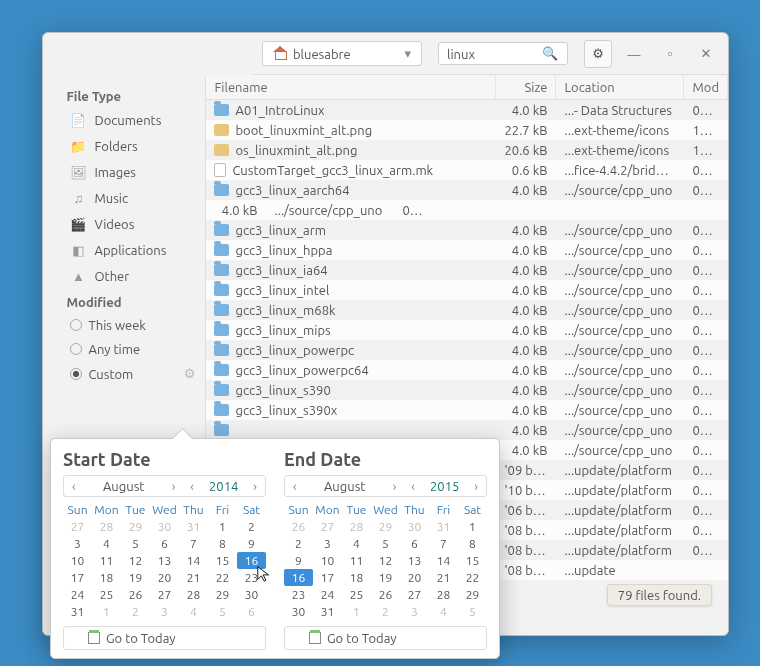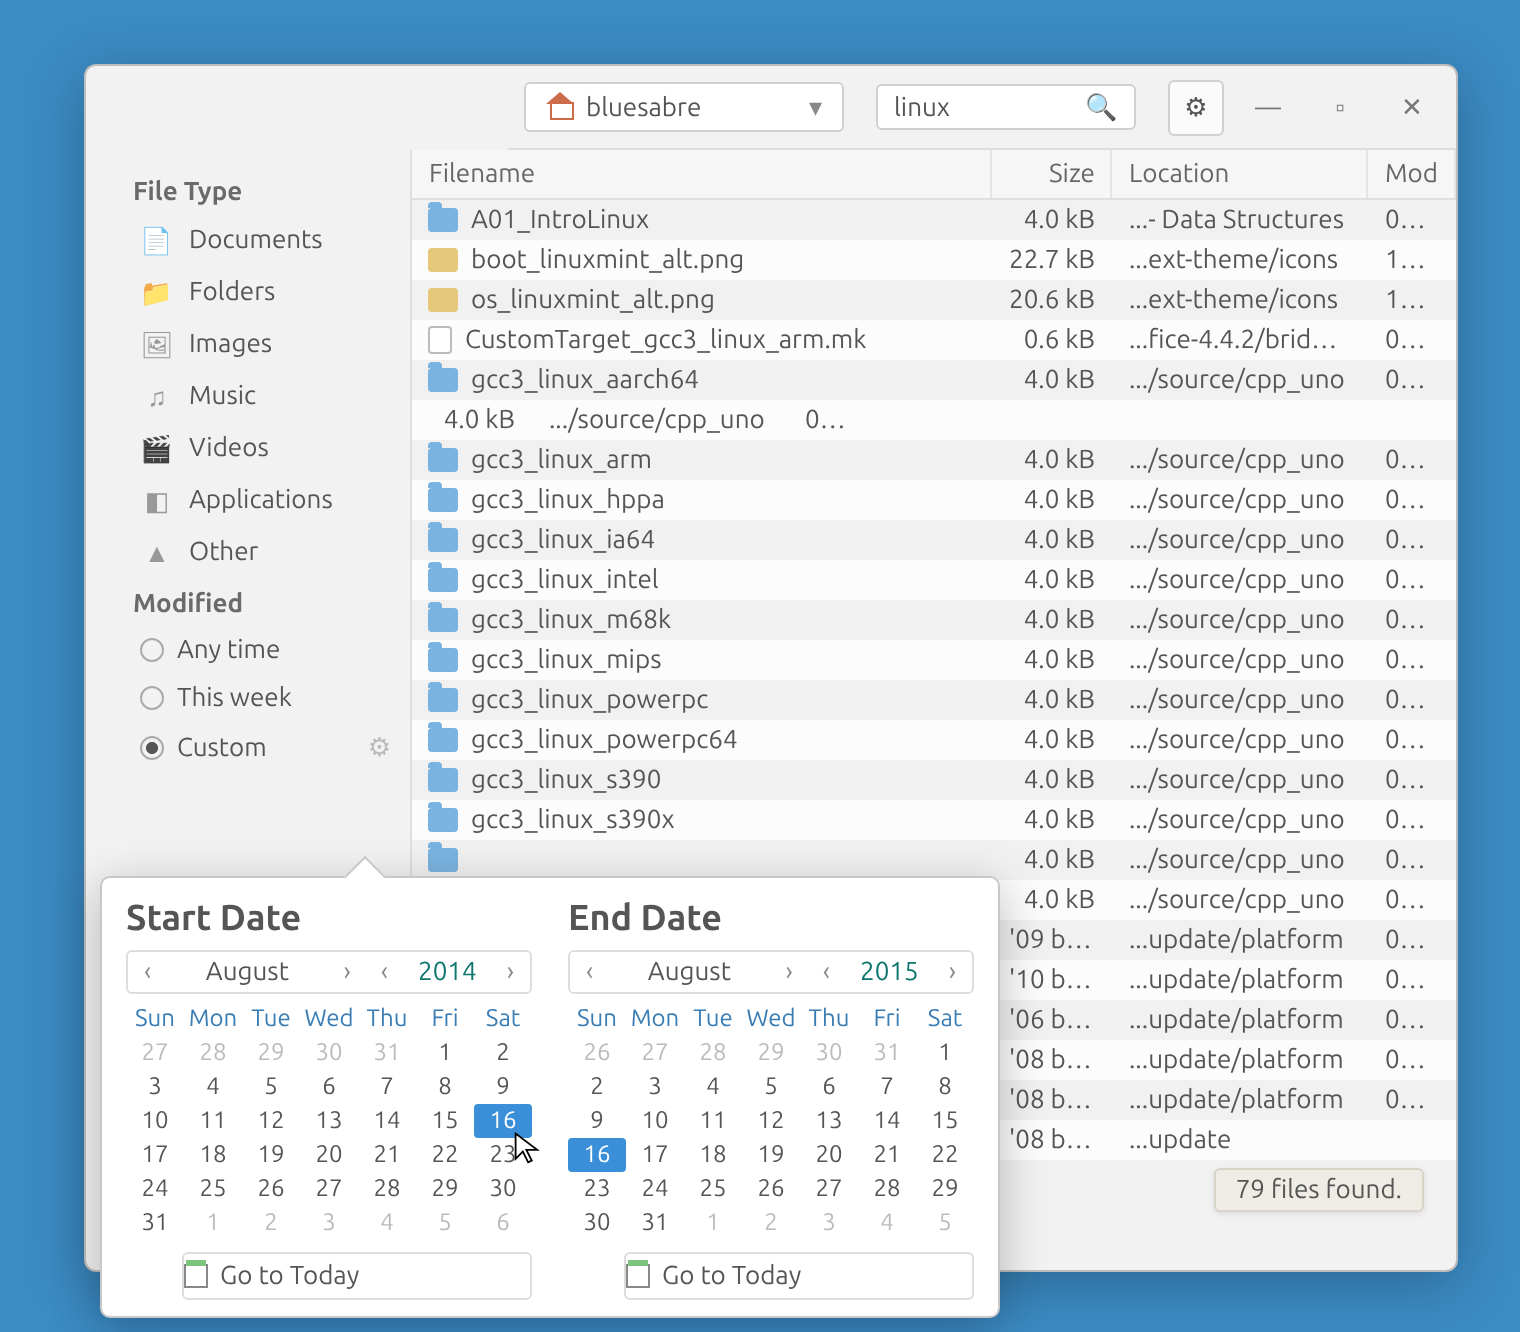--- a/index.html
+++ b/index.html
@@ -45,21 +45,21 @@
 .cal h4{font-weight:bold;color:#555;margin-bottom:6px;font-size:18px;}
 .cal-nav{display:flex;align-items:center;gap:3px;border:1px solid #ddd;border-radius:3px;padding:2px;margin-bottom:4px;}
 .cal-nav .nav{padding:1px 6px;cursor:pointer;color:#888;}
 .cal-nav .lbl{flex:1;text-align:center;color:#555;}
 .cal-nav .yr{padding:0 6px;color:#0f766e;}
 .grid{display:grid;grid-template-columns:repeat(7,1fr);text-align:center;}
 .grid .dh{color:#3a7db5;font-size:12px;padding:2px 0;}
 .grid .d{padding:2px 0;color:#555;font-size:12px;cursor:pointer;}
 .grid .d.o{color:#bbb;}
 .grid .d.sel{background:#3a8fd8;color:#fff;border-radius:2px;}
-.today{margin-top:6px;border:1px solid #ddd;border-radius:3px;padding:4px 0;display:flex;align-items:center;gap:6px;cursor:pointer;color:#666;margin-left:28px;}
+.today{margin-top:6px;border:1px solid #ddd;border-radius:3px;padding:4px 24px;display:flex;align-items:center;gap:6px;cursor:pointer;color:#666;}
 .today .tic{width:12px;height:12px;border:1px solid #888;position:relative;}
 .today .tic::before{content:"";position:absolute;top:-3px;left:0;right:0;height:3px;background:#7bc47b;}
 .status{position:absolute;right:48px;bottom:60px;background:#efece5;border:1px solid #d8d4c8;border-radius:3px;padding:3px 10px;color:#555;box-shadow:0 1px 3px rgba(0,0,0,.1);}
 .home-ic{width:14px;height:12px;position:relative;}
 .home-ic::before{content:"";position:absolute;bottom:0;left:2px;width:10px;height:7px;background:#fff;border:1px solid #cc6b4a;}
 .home-ic::after{content:"";position:absolute;top:-2px;left:0;border-left:7px solid transparent;border-right:7px solid transparent;border-bottom:6px solid #cc6b4a;}
 .cursor{position:absolute;left:256px;top:565px;pointer-events:none;}
 .cursor svg{width:18px;height:18px;}
 </style>
 </head>
@@ -115,24 +115,24 @@
             <span>Applications</span>
           </div>
           <div class="sb-item">
             <span class="ic">▲</span>
             <span>Other</span>
           </div>
         </div>
       <div class="sb-head">Modified</div>
       <div id="mod-list">
           <div class="sb-item radio">
+            <span>This week</span>
+          </div>
+          <div class="sb-item radio">
             <span>Any time</span>
-          </div>
-          <div class="sb-item radio">
-            <span>This week</span>
           </div>
           <div class="sb-item radio sel">
             <span>Custom</span>
             <span class="gear">⚙</span>
           </div>
         </div>
     </div>
 
     <div class="main">
       <div class="thead">

